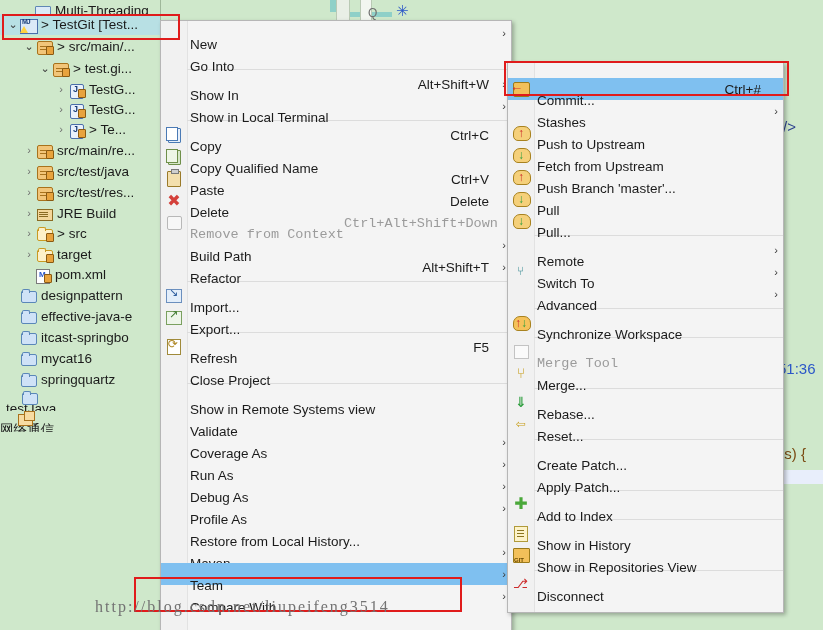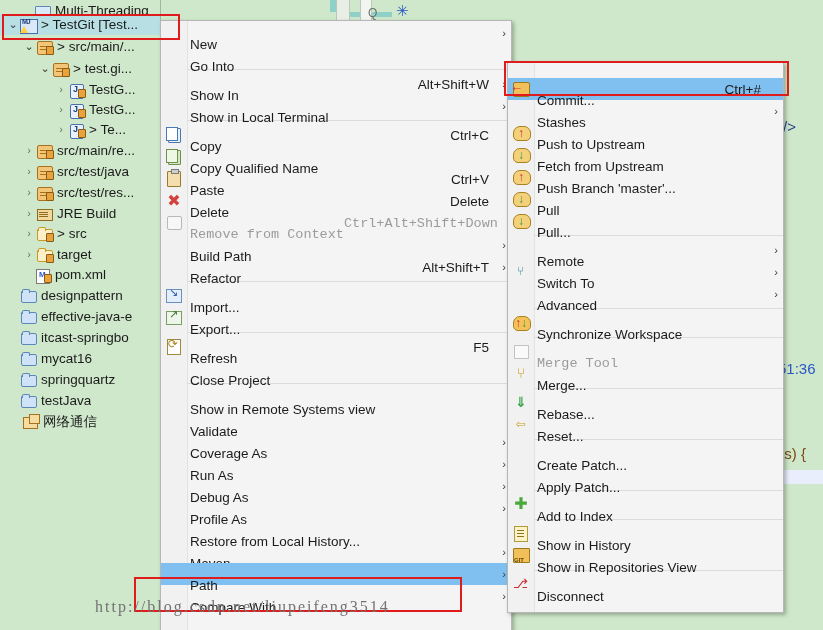--- a/index.html
+++ b/index.html
@@ -288,28 +288,28 @@
           </span>
           <span class="lbl">mycat16</span>
         </div>
         <div class="row" style="top: 369px; padding-left: 6px;">
           <span class="tw"></span>
           <span class="ic">
             <span class="i-folder blue"></span>
           </span>
           <span class="lbl">springquartz</span>
         </div>
-        <div class="row" style="top: 390px; padding-left: 6px;">
+        <div class="row" style="top: 390px; padding-left: 6px; flex-direction: column;">
           <span class="tw"></span>
           <span class="ic">
             <span class="i-folder blue"></span>
           </span>
           <span class="lbl">testJava</span>
         </div>
-        <div class="row" style="top: 411px; padding-left: 8px;">
+        <div class="row" style="top: 411px; padding-left: 0px; flex-direction: column;">
           <span class="tw"></span>
           <span class="ic">
             <span class="i-net"></span>
           </span>
           <span class="lbl">网络通信</span>
         </div>
       </div>
   </div>
   <div class="tree-right-edge"></div>
 
@@ -470,21 +470,21 @@
           <span class="marr"></span>
         </div>
         <div class="mi">
           <span class="mic"></span>
           <span class="mtext">Maven</span>
           <span class="macc"></span>
           <span class="marr">›</span>
         </div>
         <div class="mi hl">
           <span class="mic"></span>
-          <span class="mtext">Path</span>
+          <span class="mtext">Team</span>
           <span class="macc"></span>
           <span class="marr">›</span>
         </div>
         <div class="mi">
           <span class="mic"></span>
           <span class="mtext">Compare With</span>
           <span class="macc"></span>
           <span class="marr">›</span>
         </div>
       </div>

